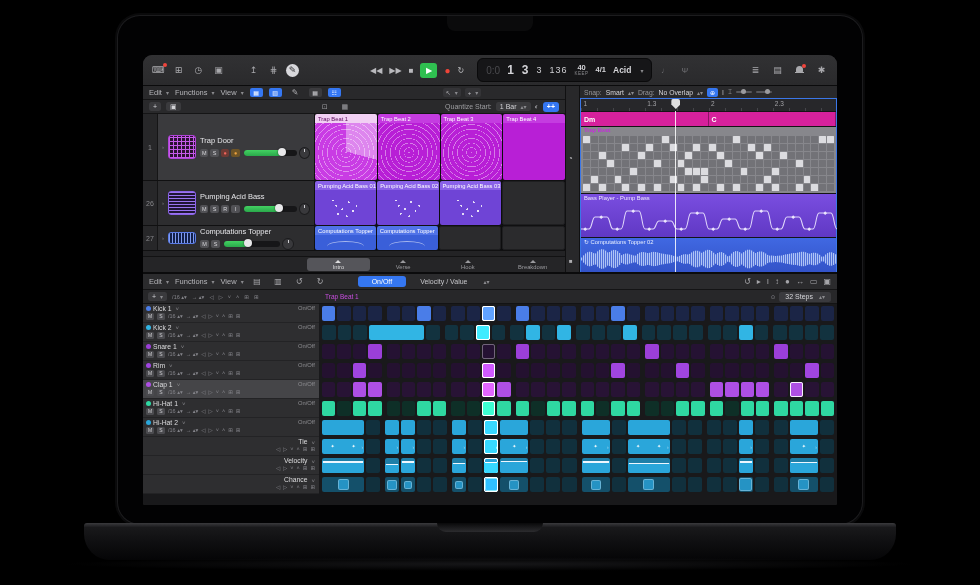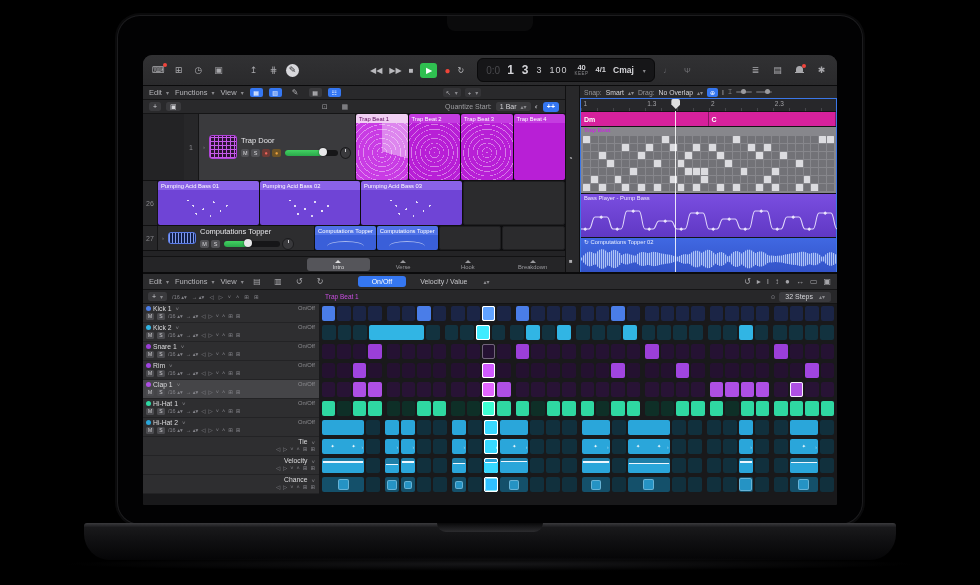--- a/index.html
+++ b/index.html
@@ -228,29 +228,29 @@
           <span class="playbtn">▶</span>
           <span class="recbtn">●</span>
           <span>↻</span>
         </div>
 
         <div class="lcd">
           <span class="ghost">0:0</span>
           <span class="big">1</span>
           <span class="big">3</span>
           <span class="med">3</span>
-          <span class="med">100</span>
+          <span class="med">136</span>
           <span class="stack">
             <span class="v">40</span>
             <span class="l">KEEP</span>
           </span>
           <span class="stack">
             <span class="v">4/1</span>
           </span>
-          <span class="key">Cmaj</span>
+          <span class="key">Acid</span>
           <span class="chev">▾</span>
         </div>
 
         <div class="tbtn small" style="color:#6e6e72">♩</div>
         <div class="tbtn small" style="color:#6e6e72">Ψ</div>
 
         <div class="t-right">
           <div class="tbtn">≣</div>
           <div class="tbtn">▤</div>
           <div class="tbtn">
@@ -304,21 +304,21 @@
                 </span>
               <span>◐</span>
               <span class="bluepill">
                   <span>++</span>
                 </span>
             </span>
           </div>
 
 
           <div id="ll-tracks">
-              <div class="ltrack" style="height: 66px; padding-left: 41px;">
+              <div class="ltrack" style="height: 66px;">
                 <div class="tnum">1</div>
                 <div class="thead sel">
                   <span class="disc">›</span>
                   <div class="ticon" style="background: repeating-linear-gradient(90deg, rgb(196, 90, 232) 0px, rgb(196, 90, 232) 1px, transparent 1px, transparent 4px), repeating-linear-gradient(0deg, rgb(196, 90, 232) 0px, rgb(196, 90, 232) 1px, transparent 1px, transparent 4px) rgb(42, 18, 48); border-color: rgb(176, 67, 216); width: 26px; height: 22px;"></div>
                   <div class="tmain">
                     <div class="tname">Trap Door</div>
                     <div class="tctl">
                       <span class="mbtn">M</span>
                       <span class="mbtn">S</span>
                       <span class="mbtn r">●</span>
@@ -345,20 +345,38 @@
                     <div class="cellbody rings" style="background: rgb(184, 31, 214);"></div>
                   </div>
                   <div class="lcell">
                     <div class="clabel" style="background: rgb(196, 60, 224); color: rgb(255, 255, 255);">Trap Beat 4</div>
                     <div class="cellbody ringsdense" style="background: rgb(184, 31, 214);"></div>
                   </div>
                 </div>
               </div>
               <div class="ltrack" style="height: 44px;">
                 <div class="tnum">26</div>
+                <div class="thead">
+                  <span class="disc">›</span>
+                  <div class="ticon" style="background: repeating-linear-gradient(0deg, rgb(154, 116, 240) 0px, rgb(154, 116, 240) 1px, transparent 1px, transparent 3px) rgb(31, 21, 53); border-color: rgb(138, 98, 232); width: 26px; height: 22px;"></div>
+                  <div class="tmain">
+                    <div class="tname">Pumping Acid Bass</div>
+                    <div class="tctl">
+                      <span class="mbtn">M</span>
+                      <span class="mbtn">S</span>
+                      <span class="mbtn">R</span>
+                      <span class="mbtn">I</span>
+                      <span class="vslider">
+                        <span class="vfillbar" style="width: 66%;"></span>
+                        <span class="vknob" style="left: calc(66% - 4px);"></span>
+                      </span>
+                      <span class="panknob"></span>
+                    </div>
+                  </div>
+                </div>
                 <div class="tcells">
                   <div class="lcell">
                     <div class="clabel" style="background: rgb(138, 98, 232); color: rgb(255, 255, 255);">Pumping Acid Bass 01</div>
                     <div class="cellbody dots" style="background: rgb(111, 68, 214);"></div>
                   </div>
                   <div class="lcell">
                     <div class="clabel" style="background: rgb(138, 98, 232); color: rgb(255, 255, 255);">Pumping Acid Bass 02</div>
                     <div class="cellbody dots" style="background: rgb(111, 68, 214);"></div>
                   </div>
                   <div class="lcell">

